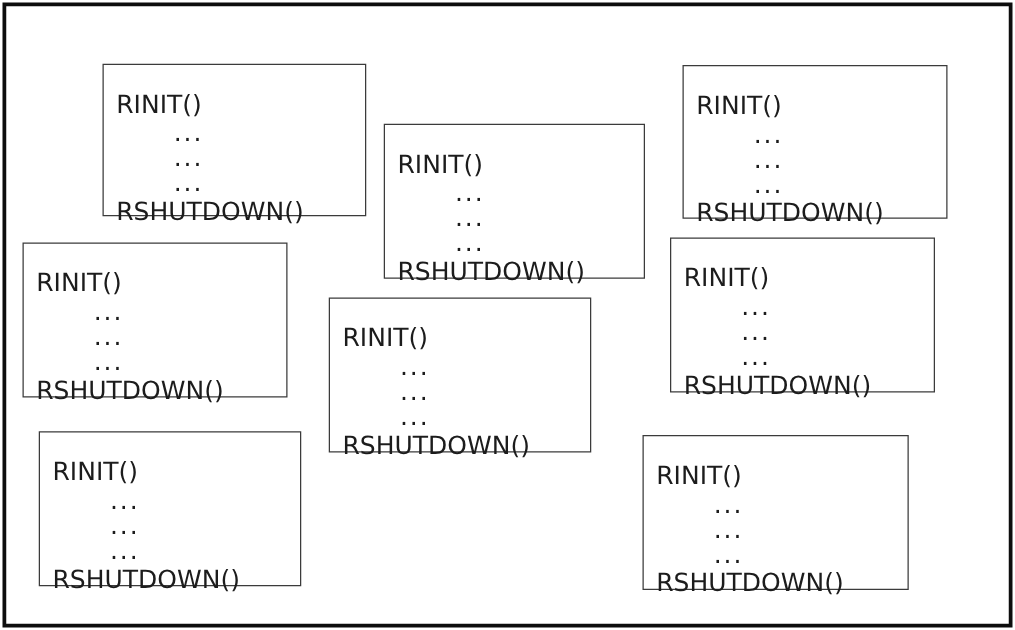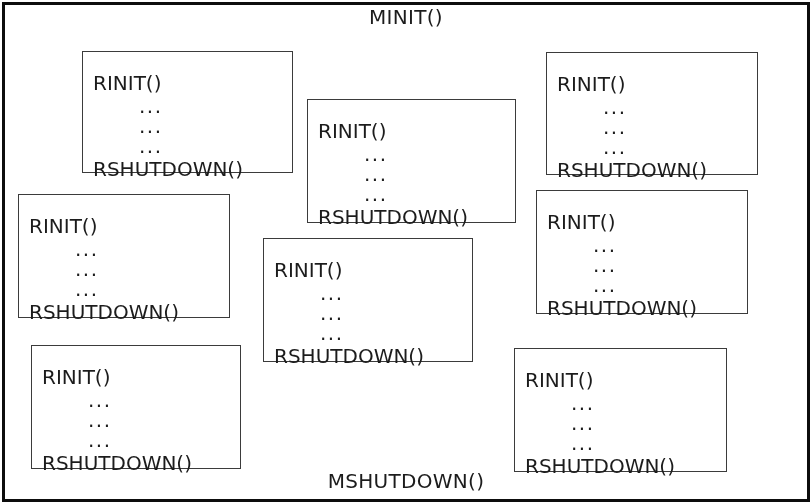--- a/index.html
+++ b/index.html
@@ -63,21 +63,20 @@
   .pos-g { left: 31px;  top: 345px; width: 210px; height: 124px; } 
   .pos-h { left: 514px; top: 348px; width: 213px; height: 124px; } 
 </style>
 </head>
 <body>
 
 <div id="canvas">
 
   <div class="outer-frame"></div>
 
-  <div class="edge-label top">MINIT()</div>
 
   <div class="rbox pos-a">
     <div class="fn-line">RINIT()</div>
     <div class="dots-line">...</div>
     <div class="dots-line">...</div>
     <div class="dots-line">...</div>
     <div class="fn-line">RSHUTDOWN()</div>
   </div>
 
   <div class="rbox pos-b">
@@ -129,15 +128,14 @@
   </div>
 
   <div class="rbox pos-h">
     <div class="fn-line">RINIT()</div>
     <div class="dots-line">...</div>
     <div class="dots-line">...</div>
     <div class="dots-line">...</div>
     <div class="fn-line">RSHUTDOWN()</div>
   </div>
 
-  <div class="edge-label bottom">MSHUTDOWN()</div>
 
 </div>
 
 </body></html>

